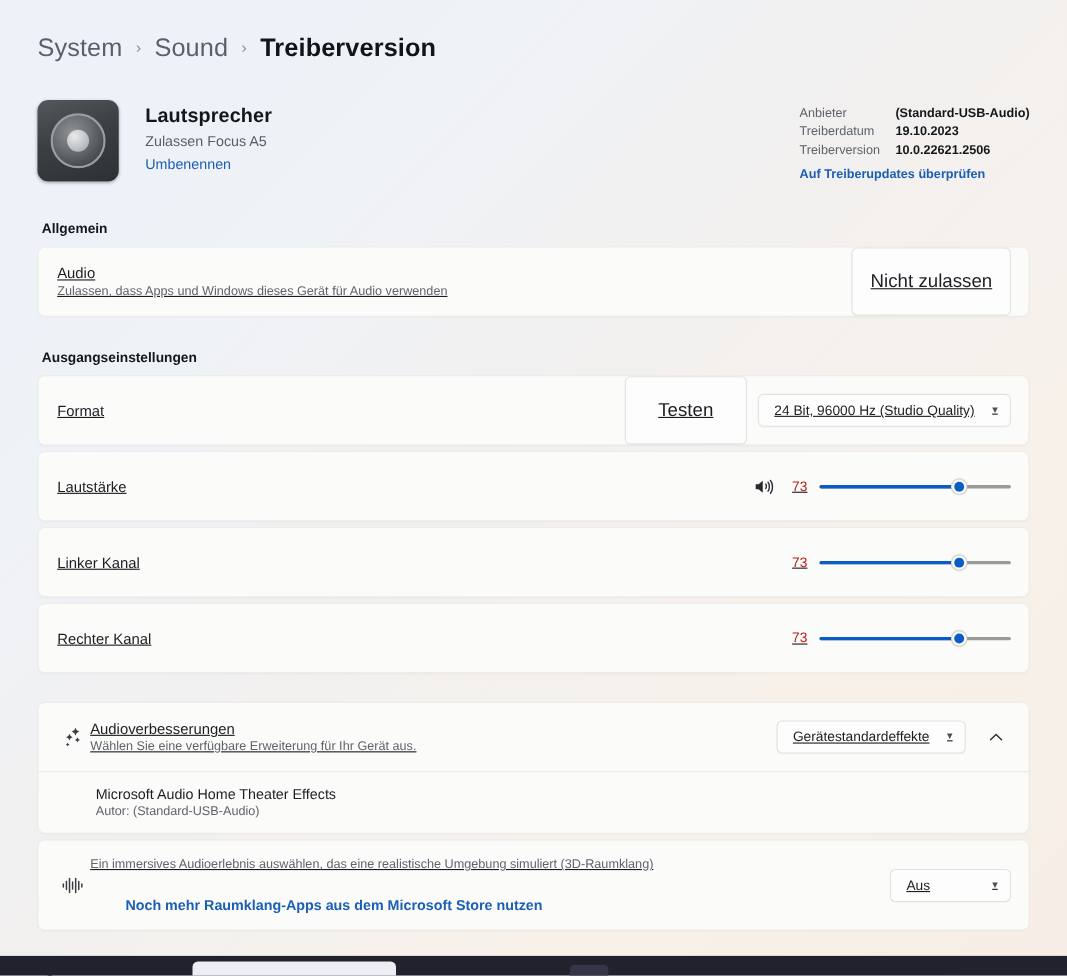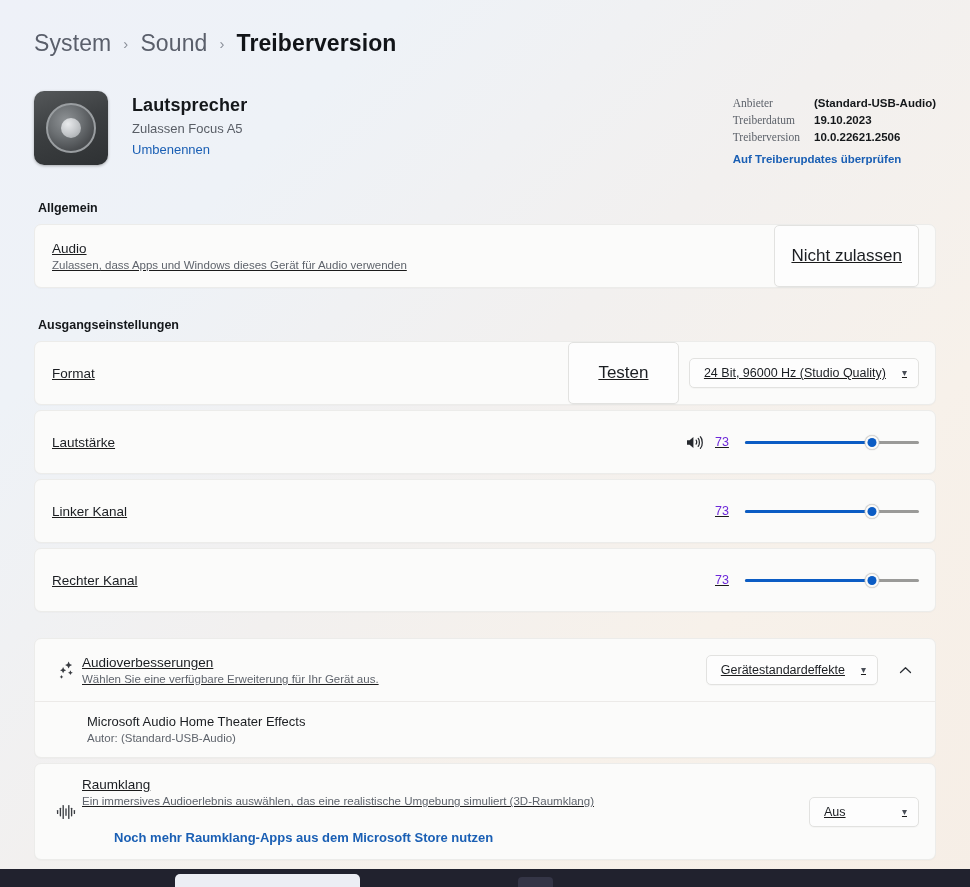--- a/index.html
+++ b/index.html
@@ -56,21 +56,21 @@
     font-size: 13px; color: #1a5fb4; cursor: pointer;
     display: inline-block; margin-top: 6px;
   }
 
   .driver-info {
     margin-left: auto; padding-top: 6px;
     display: grid; grid-template-columns: auto auto;
     column-gap: 14px; row-gap: 5px;
     font-size: 11.5px; align-content: start;
   }
-  .driver-key { color: #5d626a; font-family: Liberation Serif, serif; }
+  .driver-key { color: #5d626a; }
   .driver-val { color: #14171a; font-weight: 700; }
   .driver-link {
     grid-column: 1 / span 2; margin-top: 5px;
     color: #1a5fb4; font-size: 11.5px; font-weight: 700; cursor: pointer;
   }
 
   
   .section-title {
     font-size: 12.5px; font-weight: 700; color: #14171a;
     margin: 30px 0 9px 4px;
@@ -110,21 +110,21 @@
     border-radius: 5px; font-size: 12.5px; color: #1b1e22;
     padding: 7px 11px 7px 14px; cursor: pointer;
     display: flex; align-items: center; gap: 16px;
     box-shadow: 0 1px 0 rgba(0,0,0,.022);
     white-space: nowrap;
   }
   .dropdown .chev { color: #4a4f57; font-size: 10px; line-height: 1; }
 
   
   .slider-wrap { display: flex; align-items: center; gap: 11px; }
-  .vol-num { font-size: 12.5px; color: #6d28d9; min-width: 19px; }
+  .vol-num { font-size: 12.5px; color: #b91c1c; min-width: 19px; text-align: right; }
   .slider {
     position: relative; width: 174px; height: 18px;
     display: flex; align-items: center; cursor: pointer;
   }
   .track {
     position: absolute; left: 0; right: 0; height: 3px;
     background: #9a9a98; border-radius: 2px;
   }
   .track-fill {
     position: absolute; left: 0; height: 3px;
@@ -341,21 +341,20 @@
             <path d="M1.6 7.6v2.8"></path>
             <path d="M4.4 5.3v7.4"></path>
             <path d="M7.2 2.6v12.8"></path>
             <path d="M10 5.8v6.4"></path>
             <path d="M12.8 2.6v12.8"></path>
             <path d="M15.6 5.3v7.4"></path>
             <path d="M18.4 7.6v2.8"></path>
           </svg>
         </div>
         <div class="row-body">
-          <div class="row-label">Raumklang</div>
           <div class="row-sub">Ein immersives Audioerlebnis auswählen, das eine realistische Umgebung simuliert (3D-Raumklang)</div>
           <div class="link" style="font-weight:700;margin-top:23px;padding-left:32px;">Noch mehr Raumklang-Apps aus dem Microsoft Store nutzen</div>
         </div>
         <div class="spacer"></div>
         <div class="dropdown" style="min-width:110px;justify-content:space-between;">
           <span>Aus</span>
           <span class="chev">▾</span>
         </div>
       </div>
     </div>

